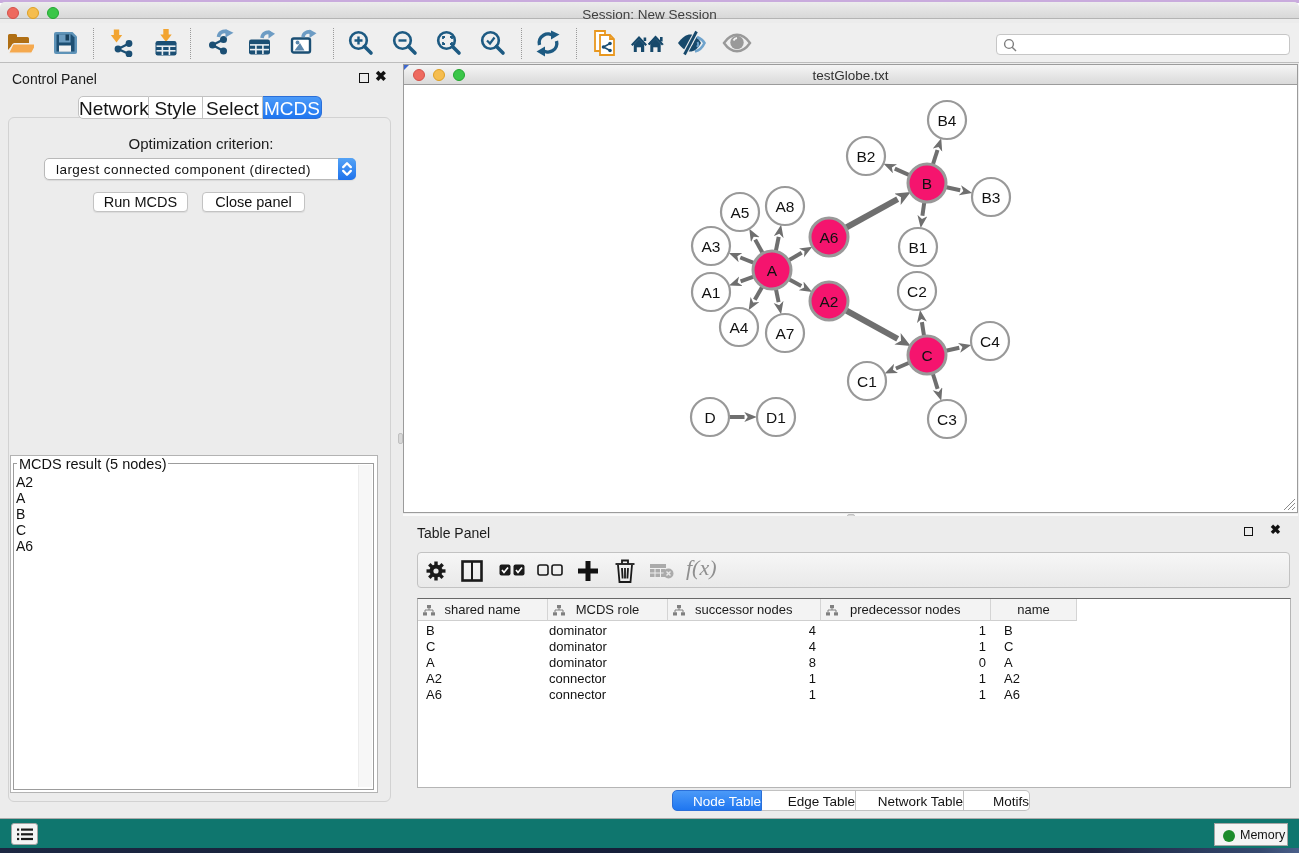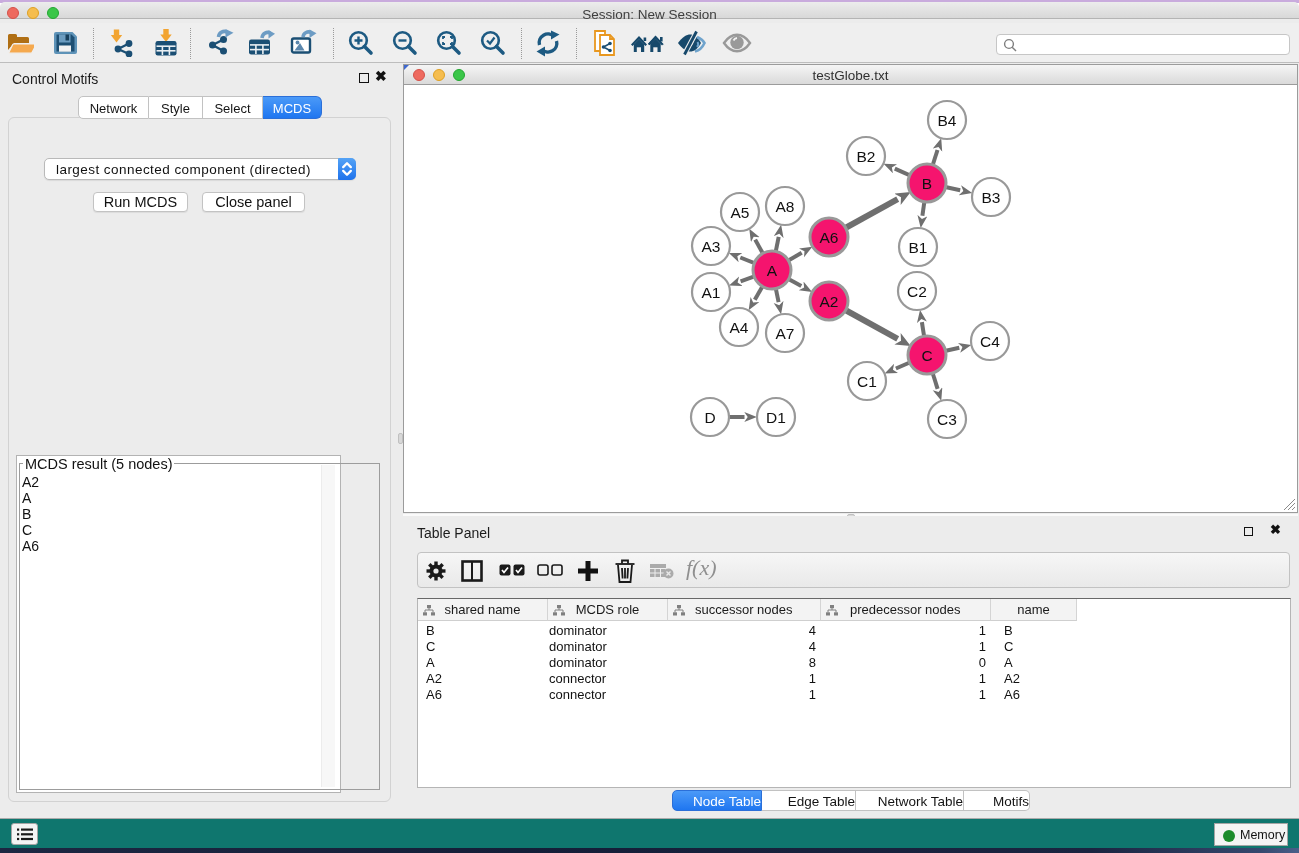--- a/index.html
+++ b/index.html
@@ -14,30 +14,30 @@
 #title { left:0; top:3.5px; width:1299px; text-align:center; font-size:13.5px; color:#404040; }
 #toolbar { left:0; top:23px; width:1299px; height:40px; background:#efefef; border-bottom:1px solid #bdbdbd; }
 .tsep { top:5px; height:31px; width:0; border-left:1px dotted #9a9a9a; }
 .ticon { top:6px; }
 #search { left:996px; top:10.5px; width:294px; height:21px; background:#fff; border:1px solid #c6c6c6; border-radius:4px; }
 
 
 #cp { left:0; top:63px; width:402px; height:755px; background:#ececec; }
 #cp-title { left:12px; top:8px; font-size:14px; color:#1c1c1c; }
 #cp-box { left:8px; top:54px; width:383px; height:685px; background:#ececec; border:1px solid #d2d2d2; border-radius:6px; }
-.tabrow { height:23px; font-size:13px; color:#151515; }
+.tabrow { height:23px; font-size:19px; color:#151515; }
 .tab { float:left; height:23px; line-height:23px; text-align:center; background:#fff; border:1px solid #c2c2c2; border-left:none; }
 .tab.first { border-left:1px solid #c2c2c2; border-radius:5px 0 0 5px; }
 .tab.sel { background:linear-gradient(#4b9af8,#1f76f0); color:#fff; border-color:#2b6fd8; border-radius:0 6px 6px 0; }
 #opt-label { left:0; top:72px; width:402px; text-align:center; font-size:15px; color:#1a1a1a; }
 #dropdown { left:44px; top:95px; width:312px; height:22px; background:#fff; border:1px solid #b9b9b9; border-radius:5px; box-shadow:0 1px 1px rgba(0,0,0,.08); }
 #dd-text { left:11px; top:2.5px; font-size:13.5px; letter-spacing:0.45px; color:#111; }
 #dd-step { right:-1px; top:-1px; width:18px; height:22px; background:linear-gradient(#55a3f6,#1e72ec); border-radius:1px 5px 5px 1px; }
 .btn { top:129px; height:20px; background:#fff; border:1px solid #c3c3c3; border-radius:4px; text-align:center; font-size:14.5px; color:#111; line-height:19px; box-shadow:0 1px 1px rgba(0,0,0,.07); }
-#mcds-box { left:16px; top:392px; width:325px; height:338px; background:#fff; border:1px solid #b3b3b3; }
+#mcds-box { left:10px; top:392px; width:368px; height:338px; background:#fff; border:1px solid #b3b3b3; }
 #mcds-group { left:2px; top:7px; width:361px; height:327px; border:1px solid #9c9c9c; }
 #mcds-label { left:6px; top:0px; background:#fff; font-size:14.5px; color:#111; padding:0 2px; }
 #mcds-list { left:5px; top:18px; font-size:14px; color:#111; line-height:16.1px; }
 #mcds-scroll { right:5px; top:9px; width:14px; height:322px; background:#f7f7f7; border-left:1px solid #ececec; }
 
 
 #netwin { left:403px; top:64px; width:895px; height:449px; background:#fff; border:1px solid #9b9b9b; }
 #net-tbar { left:0; top:0; width:893px; height:20px; background:linear-gradient(#f5f5f5,#dadada); border-bottom:1px solid #9b9b9b; }
 #net-title { left:0; top:2.5px; width:893px; text-align:center; font-size:13.5px; color:#303030; }
 
@@ -200,30 +200,31 @@
       <path d="M11.5,11.5 A4.5,4.5 0 0 1 15,9" fill="none" stroke="#f2f2f2" stroke-width="1.8"></path>
     </svg>
     <div class="abs" id="search">
       <svg class="abs" style="left:6px;top:3px;" width="15" height="15" viewBox="0 0 15 15">
         <circle cx="6" cy="6" r="4.4" fill="none" stroke="#7e7e7e" stroke-width="1.4"></circle>
         <line x1="9.2" y1="9.2" x2="13" y2="13" stroke="#7e7e7e" stroke-width="1.4"></line>
       </svg>
     </div>
   </div>
   <div class="abs" id="cp">
-    <div class="abs" id="cp-title">Control Motifs</div>
+    <div class="abs" id="cp-title">Control Panel</div>
     <div class="abs" style="left:359px;top:10px;width:10px;height:10px;border:1.5px solid #111;"></div>
     <div class="abs" style="left:375px;top:5px;font-size:14px;font-weight:bold;color:#111;">✖</div>
     <div class="abs" id="cp-box"></div>
     <div class="abs tabrow" style="left:78px;top:33px;">
       <div class="tab first" style="width:71px;">Network</div>
       <div class="tab" style="width:54px;">Style</div>
       <div class="tab" style="width:60px;">Select</div>
       <div class="tab sel" style="width:59px;">MCDS</div>
     </div>
+    <div class="abs" id="opt-label">Optimization criterion:</div>
     <div class="abs" id="dropdown">
       <div class="abs" id="dd-text">largest connected component (directed)</div>
       <div class="abs" id="dd-step">
         <svg width="18" height="22" viewBox="0 0 18 23">
           <path d="M5,9.5 L9,5.5 L13,9.5" stroke="#fff" stroke-width="2.4" fill="none" stroke-linecap="round" stroke-linejoin="round"></path>
           <path d="M5,13.5 L9,17.5 L13,13.5" stroke="#fff" stroke-width="2.4" fill="none" stroke-linecap="round" stroke-linejoin="round"></path>
         </svg>
       </div>
     </div>
     <div class="abs btn" style="left:93px;width:95px;">Run MCDS</div>

